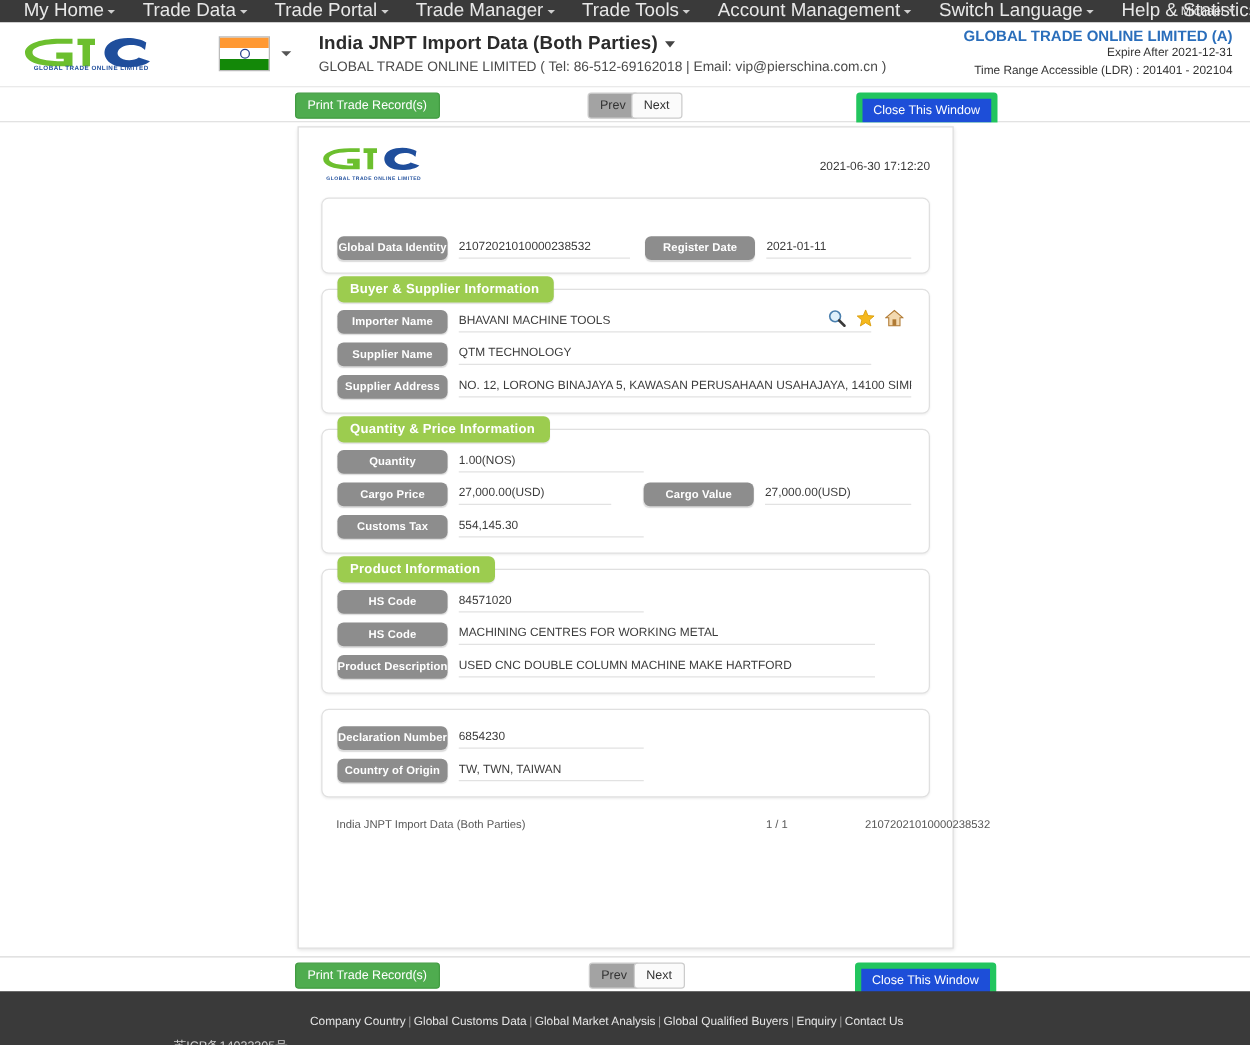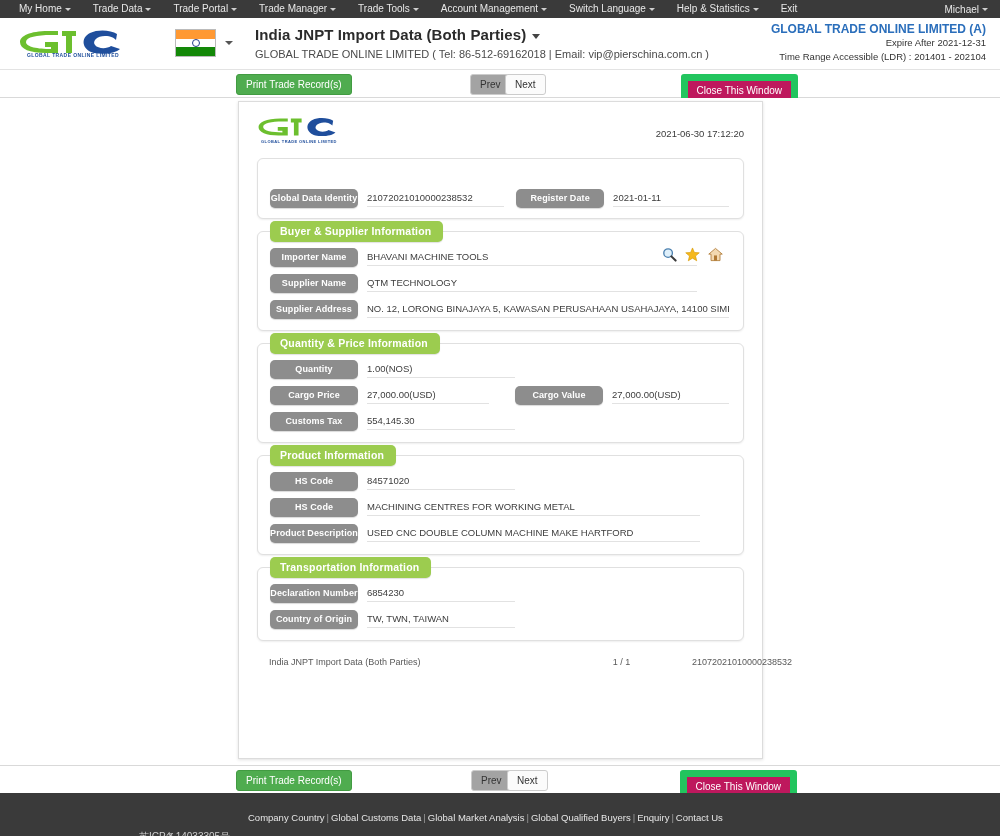--- a/index.html
+++ b/index.html
@@ -15,21 +15,21 @@
   .topnav {
     height: 18px;
     background: #3a3a3a;
     display: flex;
     align-items: center;
     padding: 0 8px;
     position: relative;
   }
   .topnav .nav-item {
     color: #e8e8e8;
-    font-size: 10px;
+    font-size: 15px;
     padding: 0 11px;
     line-height: 18px;
     white-space: nowrap;
     cursor: pointer;
   }
   .caret-down {
     display: inline-block;
     width: 0; height: 0;
     border-left: 3px solid transparent;
     border-right: 3px solid transparent;
@@ -149,22 +149,22 @@
   .btn-print {
     left: 236px;
     background: #4fac4f;
     border: 1px solid #429b42;
     color: #ffffff;
   }
   .btn-prev { left: 470px; background: #a3a3a3; border: 1px solid #cccccc; color: #333; }
   .btn-next { left: 505px; background: #fbfbfb; border: 1px solid #cccccc; color: #333; }
   .btn-close {
     right: 202px;
-    background: #be185d;
-    border: 7px solid #22c55e;
+    background: #1d4ed8;
+    border: 5px solid #22c55e;
     color: #ffffff;
   }
   .actionbar.bottom .btn-prev { left: 471px; }
   .actionbar.bottom .btn-next { left: 507px; }
   .actionbar.bottom .btn-close { right: 203px; }
 
   
   .stage {
     background: #ffffff;
     height: 667px;
@@ -437,21 +437,20 @@
           <div class="row">
             <div class="pill">HS Code Description</div>
             <div class="val w-long">MACHINING CENTRES FOR WORKING METAL</div>
           </div>
           <div class="row">
             <div class="pill">Product Description</div>
             <div class="val w-long">USED CNC DOUBLE COLUMN MACHINE MAKE HARTFORD</div>
           </div>
         </div>
         <div class="card">
-          <div class="legend">Transportation Information</div>
           <div class="row">
             <div class="pill">Declaration Number</div>
             <div class="val w-short">6854230</div>
           </div>
           <div class="row">
             <div class="pill">Country of Origin</div>
             <div class="val w-short">TW, TWN, TAIWAN</div>
           </div>
         </div>
       </div>

